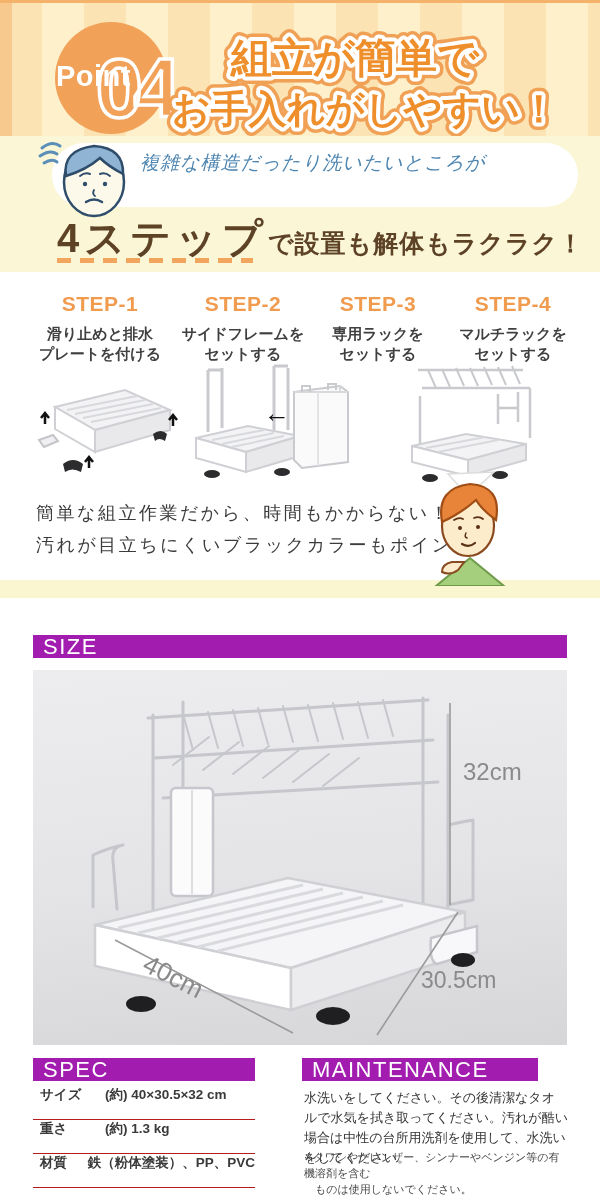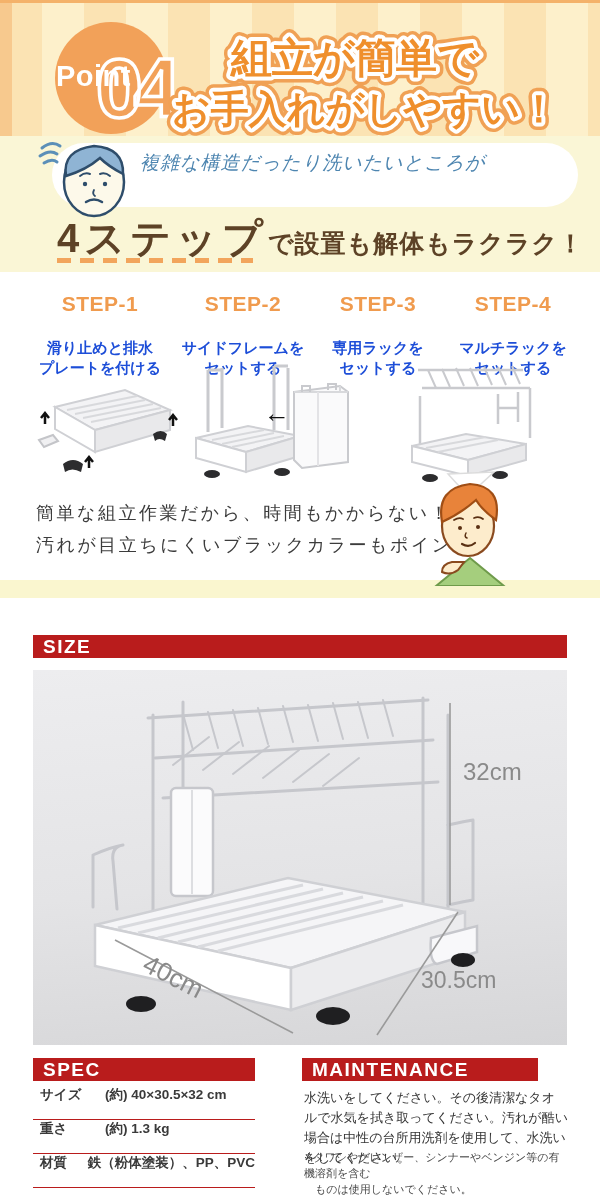--- a/index.html
+++ b/index.html
@@ -23,28 +23,28 @@
   .bubble-l2{left:182px;top:177px;font-size:19px;font-style:italic;color:#4d85b0;letter-spacing:1px;}
   .lead{left:57px;top:211px;white-space:nowrap;}
   .lead-big{font-size:40px;font-weight:bold;color:#5d4226;letter-spacing:5px;}
   .lead-rest{font-size:25px;font-weight:bold;color:#5d4226;letter-spacing:1px;}
   .lead-underline{left:57px;top:258px;width:196px;height:5px;
     background:repeating-linear-gradient(90deg,#f2a55c 0 14px,transparent 14px 23px);}
 
   
   .step-col{top:292px;width:140px;text-align:center;}
   .step-col .slabel{font-size:21px;font-weight:bold;color:#f09b4e;letter-spacing:.5px;}
-  .step-col .sdesc{margin-top:22px;font-size:15px;font-weight:bold;color:#1d4ed8;line-height:1.3;}
+  .step-col .sdesc{margin-top:8px;font-size:15px;font-weight:bold;color:#404040;line-height:1.3;}
   .arrow-left{left:264px;top:398px;font-size:26px;font-weight:bold;color:#111;}
   .caption{left:36px;top:498px;font-size:18px;color:#3c3c3c;letter-spacing:2.5px;line-height:1.75;}
   .band{left:0;top:580px;width:600px;height:18px;background:#faf6cf;}
   .man-svg{left:408px;top:470px;z-index:5;}
 
   
-  .hbar{height:23px;background:#b91c1c;color:#fff;font-weight:bold;font-size:19px;
+  .hbar{height:23px;background:#a21caf;color:#fff;font-weight:normal;font-size:22px;
         letter-spacing:1.5px;line-height:23px;padding-left:10px;box-sizing:border-box;}
   .size-bar{left:33px;top:635px;width:534px;}
   .spec-bar{left:33px;top:1058px;width:222px;}
   .maint-bar{left:302px;top:1058px;width:236px;}
 
   
   .photo{left:33px;top:670px;width:534px;height:375px;
          background:linear-gradient(175deg,#ededef 0%,#e4e4e6 55%,#d6d6d8 100%);}
 
   

